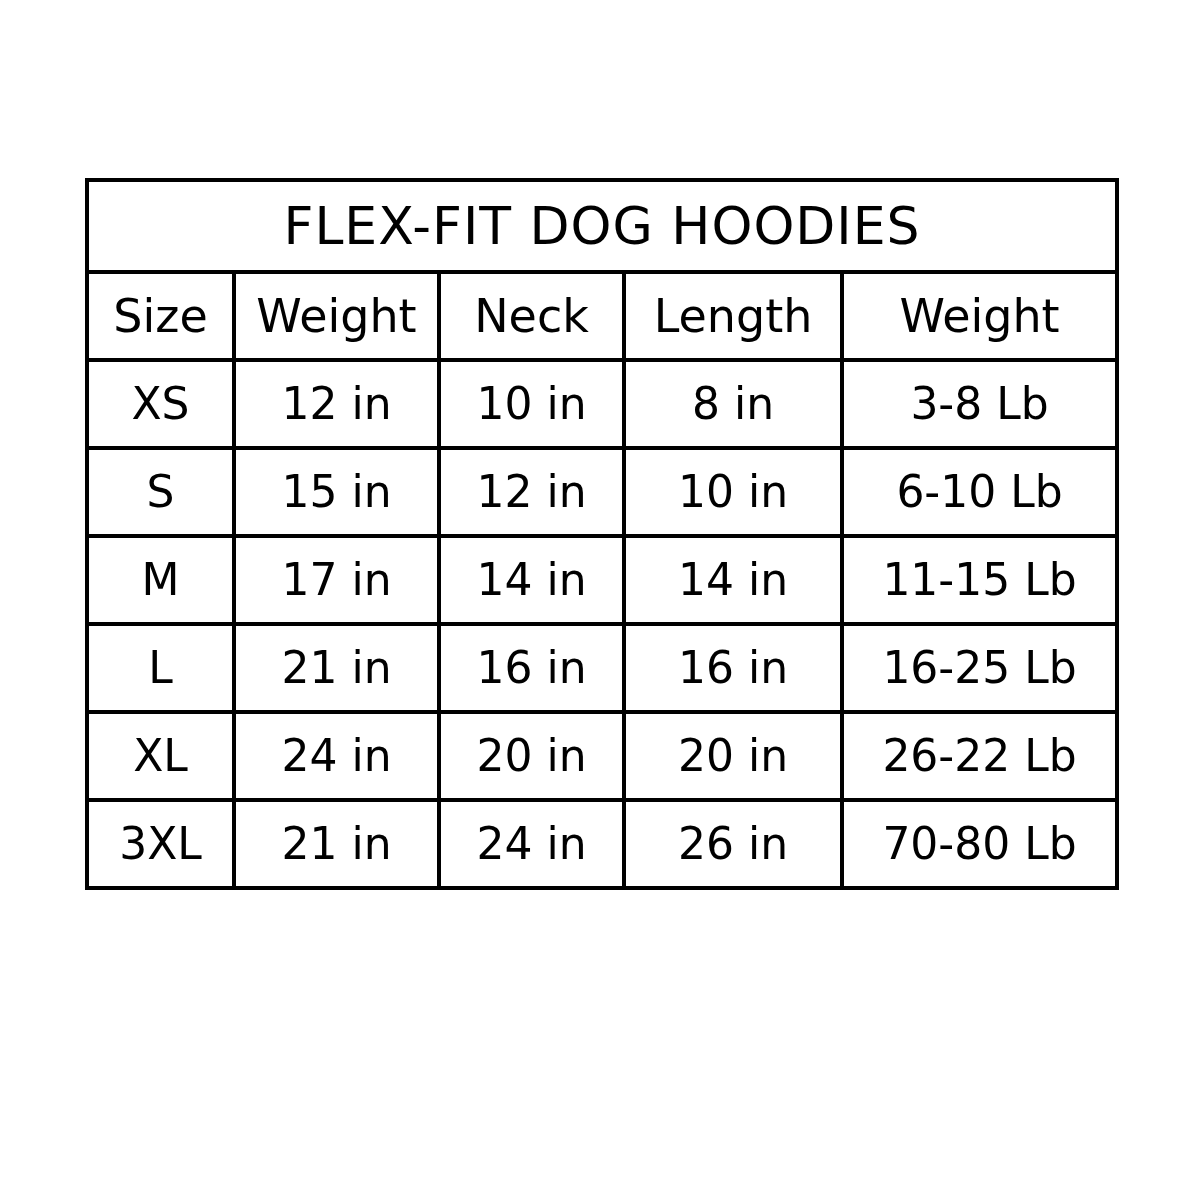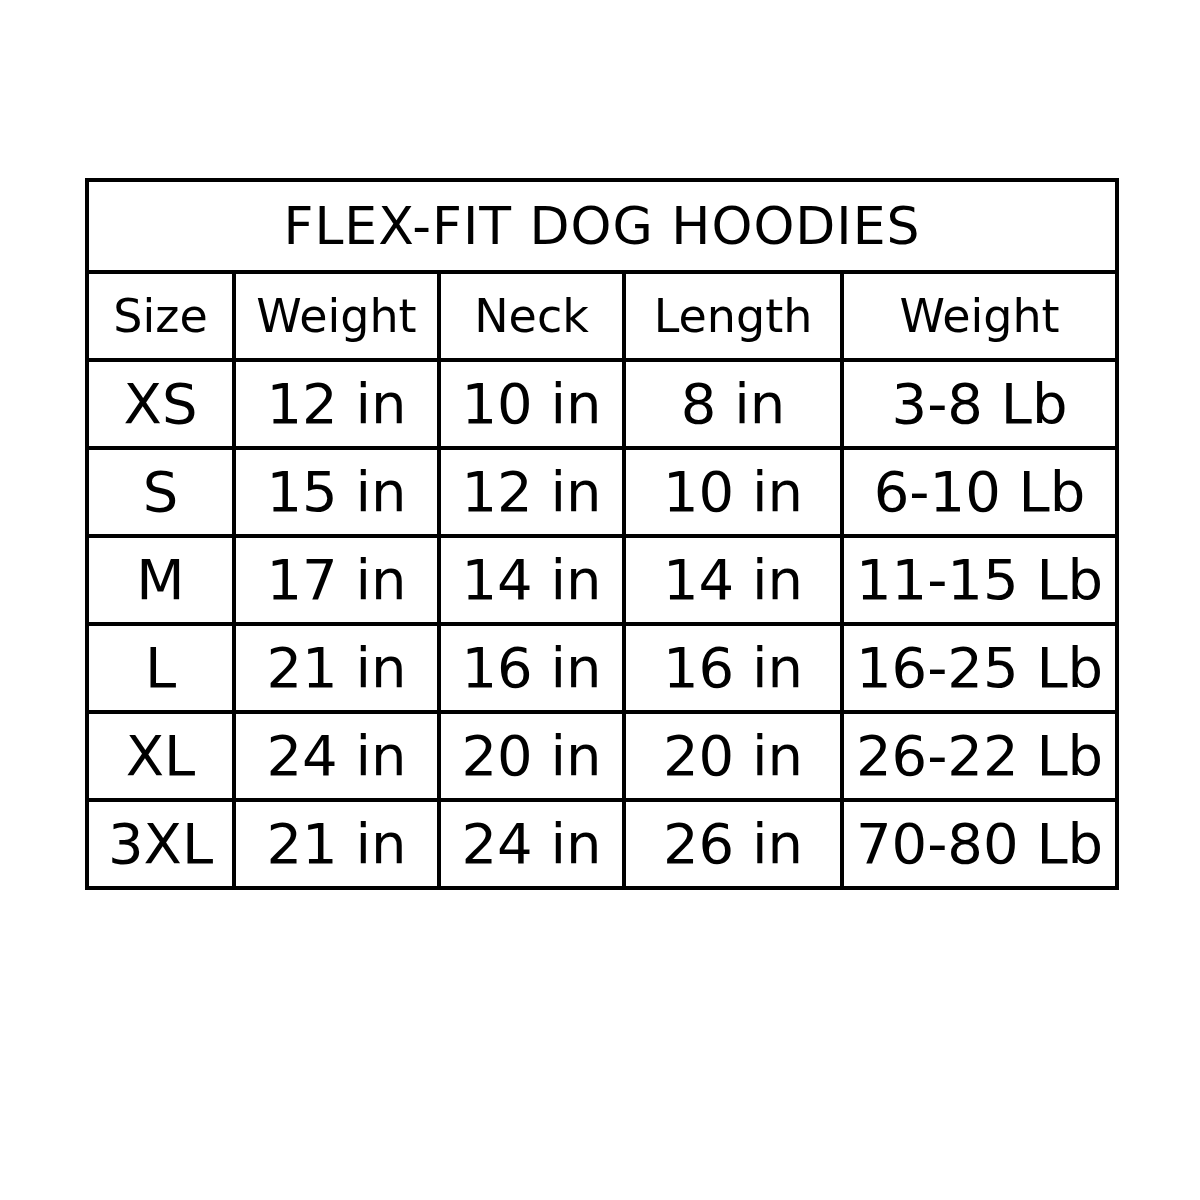--- a/index.html
+++ b/index.html
@@ -40,21 +40,21 @@
     font-size: 52px;
     height: 88px;
     letter-spacing: 1px;
     padding: 0 !important;
   }
   .head-cell {
     font-size: 46px;
     height: 84px;
   }
   .body-cell {
-    font-size: 56px;
+    font-size: 44px;
     height: 84px;
   }
   
   col.c-size   { width: 147px; }
   col.c-chest  { width: 205px; }
   col.c-neck   { width: 185px; }
   col.c-length { width: 218px; }
   col.c-weight { width: 275px; }
 </style>
 </head>

